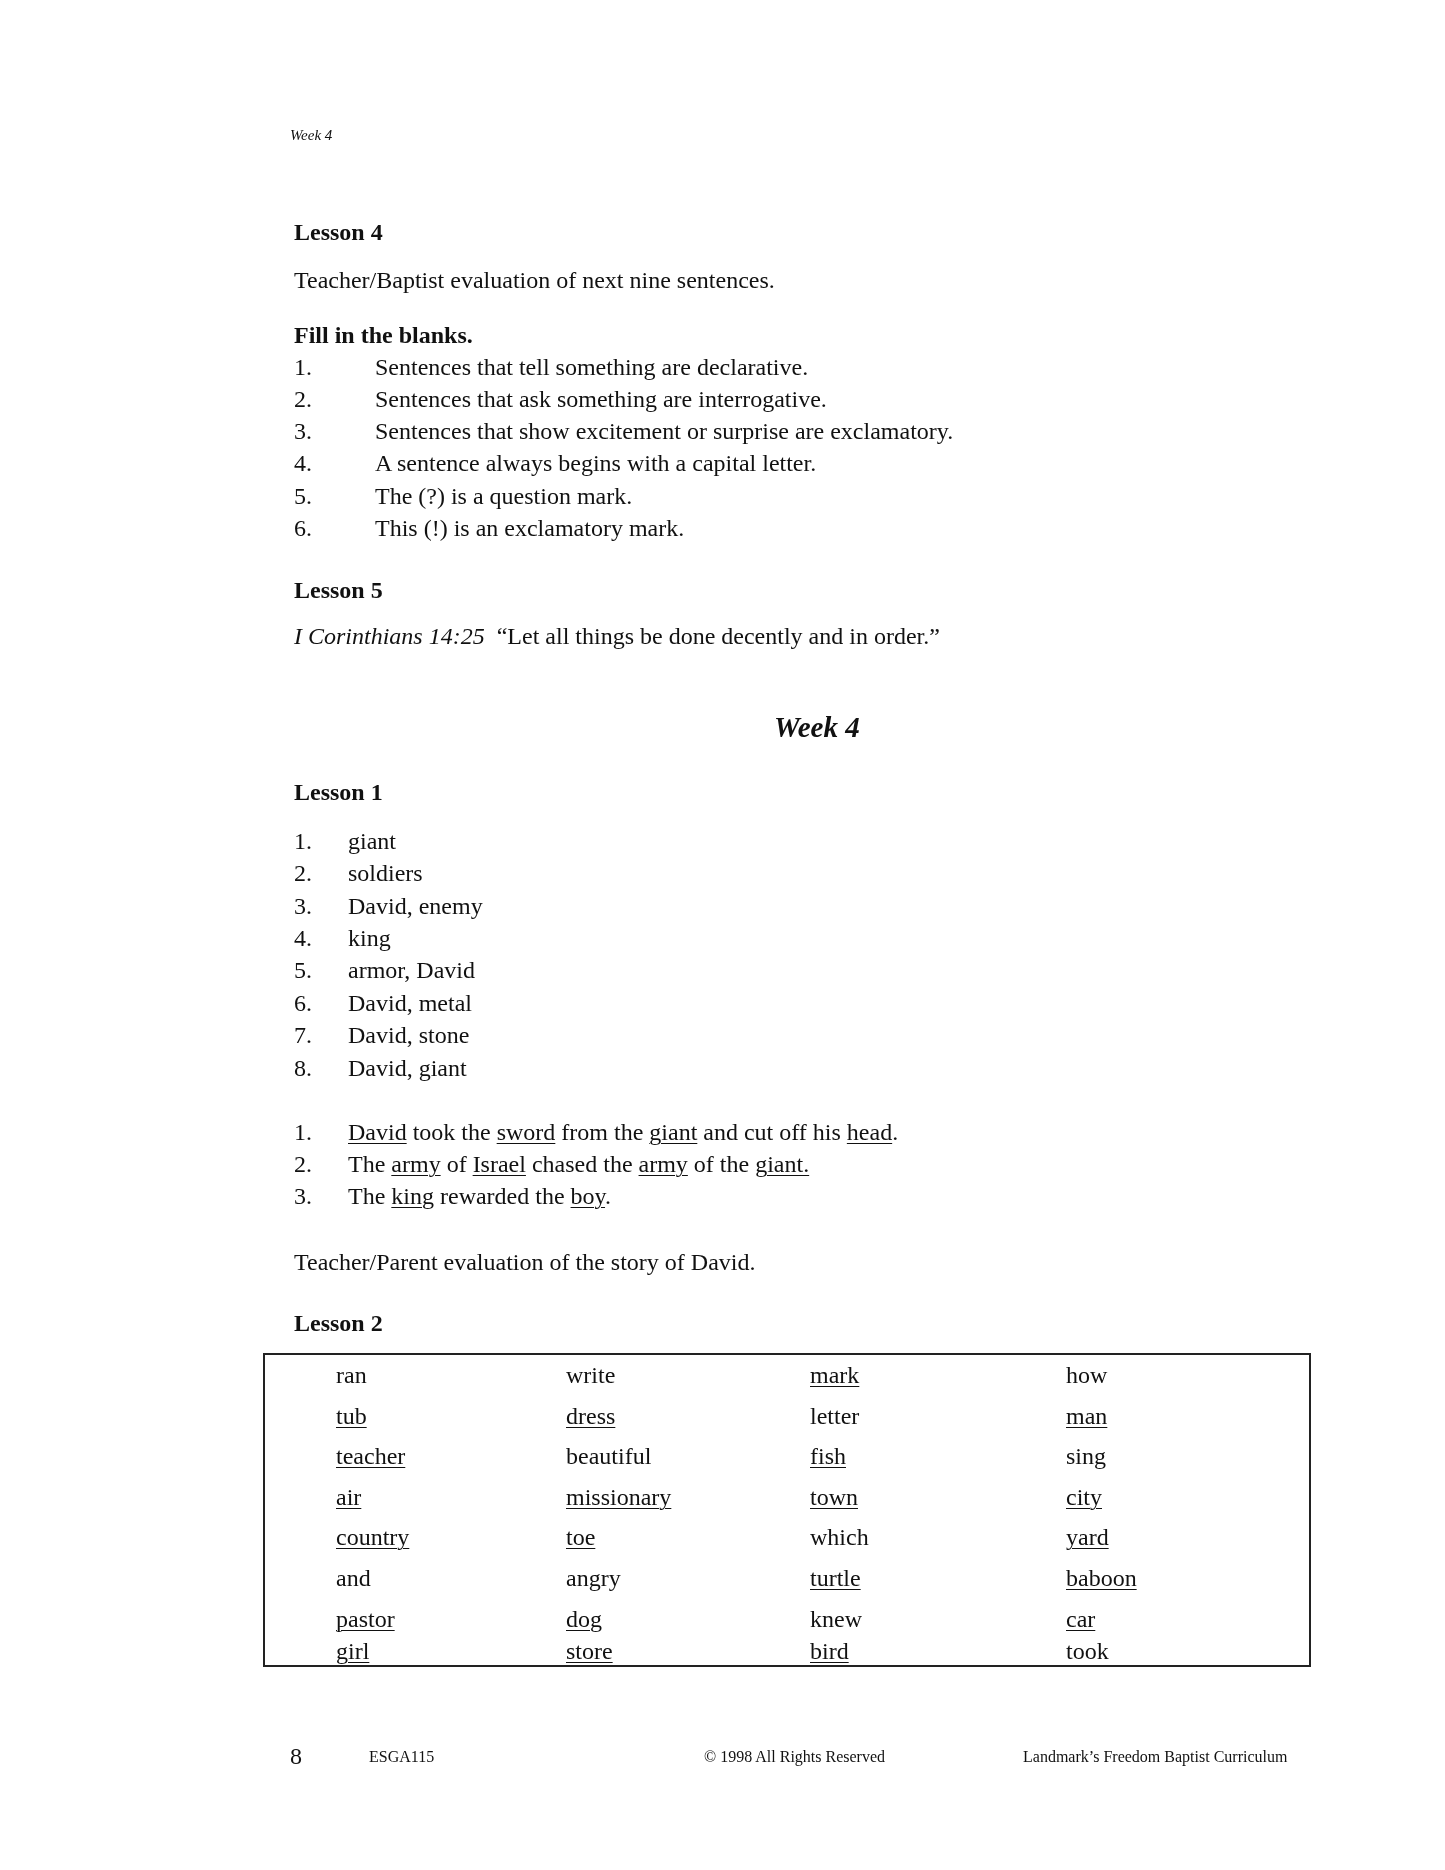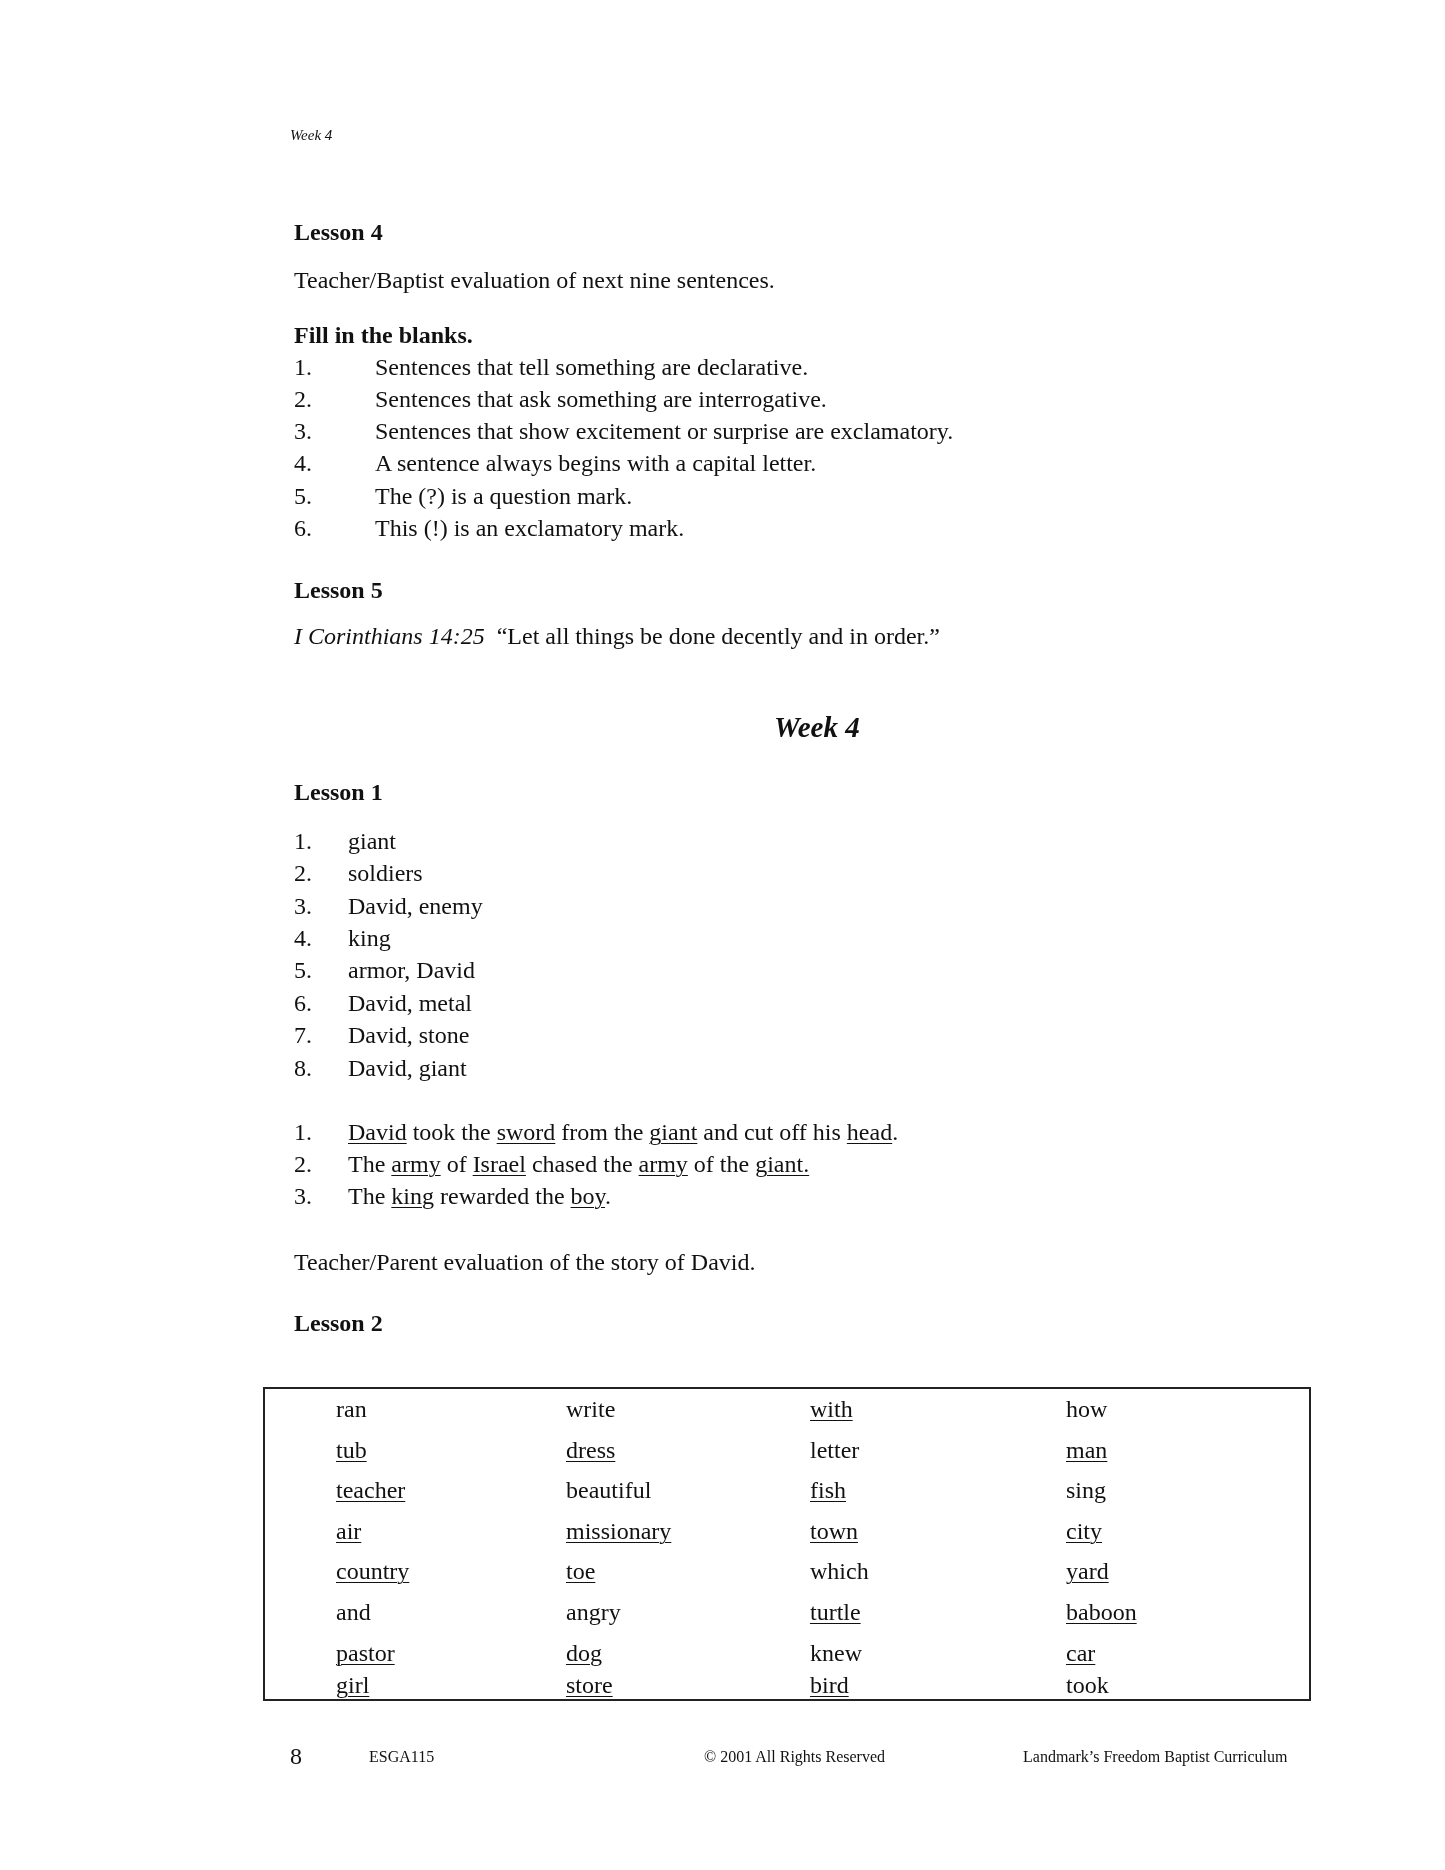--- a/index.html
+++ b/index.html
@@ -6,21 +6,21 @@
   body { width:1445px; height:1870px; position:relative; overflow:hidden;
          font-family:"Liberation Serif", serif; color:#111; }
   .abs { position:absolute; white-space:nowrap; line-height:1;margin-left:32px; }
   .body-text { font-size:24px; }
   .head { font-size:24px; font-weight:bold; }
   .ital { font-style:italic; }
   .running { font-size:15px; font-style:italic; }
   .center-title { font-size:29px; font-weight:bold; font-style:italic; }
   .u { text-decoration:underline; text-underline-offset:3px; text-decoration-thickness:1px; }
   .wordbox { position:absolute; left:263px; top:1353px; width:1048px; height:314px;
-             border:2px solid #222; box-sizing:border-box;margin-top:34px; }
+             border:2px solid #222; box-sizing:border-box; }
   .cell { position:absolute; font-size:24px; line-height:1; white-space:nowrap; }
   .footer { font-size:16px; }
   .pnum { font-size:24px; }
 </style>
 </head>
 <body>
 
 <div class="abs running" style="left:258px; top:128px;">Week 4</div>
 
 <div class="abs head" style="left:262px; top:220px;">Lesson 4</div>
@@ -93,34 +93,34 @@
     <div class="cell u" style="left: 71px; top: 252px;">pastor</div>
     <div class="cell u" style="left: 71px; top: 284px;">girl</div>
     <div class="cell" style="left: 301px; top: 8px; text-align: center;">write</div>
     <div class="cell u" style="left: 301px; top: 49px;">dress</div>
     <div class="cell" style="left: 301px; top: 89px;">beautiful</div>
     <div class="cell u" style="left: 301px; top: 130px;">missionary</div>
     <div class="cell u" style="left: 301px; top: 170px;">toe</div>
     <div class="cell" style="left: 301px; top: 211px;">angry</div>
     <div class="cell u" style="left: 301px; top: 252px;">dog</div>
     <div class="cell u" style="left: 301px; top: 284px;">store</div>
-    <div class="cell u" style="left: 545px; top: 8px;">with</div>
+    <div class="cell u" style="left: 545px; top: 8px;">mark</div>
     <div class="cell" style="left: 545px; top: 49px;">letter</div>
     <div class="cell u" style="left: 545px; top: 89px;">fish</div>
     <div class="cell u" style="left: 545px; top: 130px;">town</div>
     <div class="cell" style="left: 545px; top: 170px;">which</div>
     <div class="cell u" style="left: 545px; top: 211px;">turtle</div>
     <div class="cell" style="left: 545px; top: 252px;">knew</div>
     <div class="cell u" style="left: 545px; top: 284px;">bird</div>
     <div class="cell" style="left: 801px; top: 8px;">how</div>
     <div class="cell u" style="left: 801px; top: 49px;">man</div>
     <div class="cell" style="left: 801px; top: 89px;">sing</div>
     <div class="cell u" style="left: 801px; top: 130px;">city</div>
     <div class="cell u" style="left: 801px; top: 170px;">yard</div>
     <div class="cell u" style="left: 801px; top: 211px;">baboon</div>
     <div class="cell u" style="left: 801px; top: 252px;">car</div>
     <div class="cell" style="left: 801px; top: 284px;">took</div>
   </div>
 
 <div class="abs pnum" style="left:258px; top:1744px;">8</div>
 <div class="abs footer" style="left:337px; top:1749px;">ESGA115</div>
-<div class="abs footer" style="left:672px; top:1749px;">© 2001 All Rights Reserved</div>
+<div class="abs footer" style="left:672px; top:1749px;">© 1998 All Rights Reserved</div>
 <div class="abs footer" style="left:991px; top:1749px;">Landmark’s Freedom Baptist Curriculum</div>
 
 </body></html>

